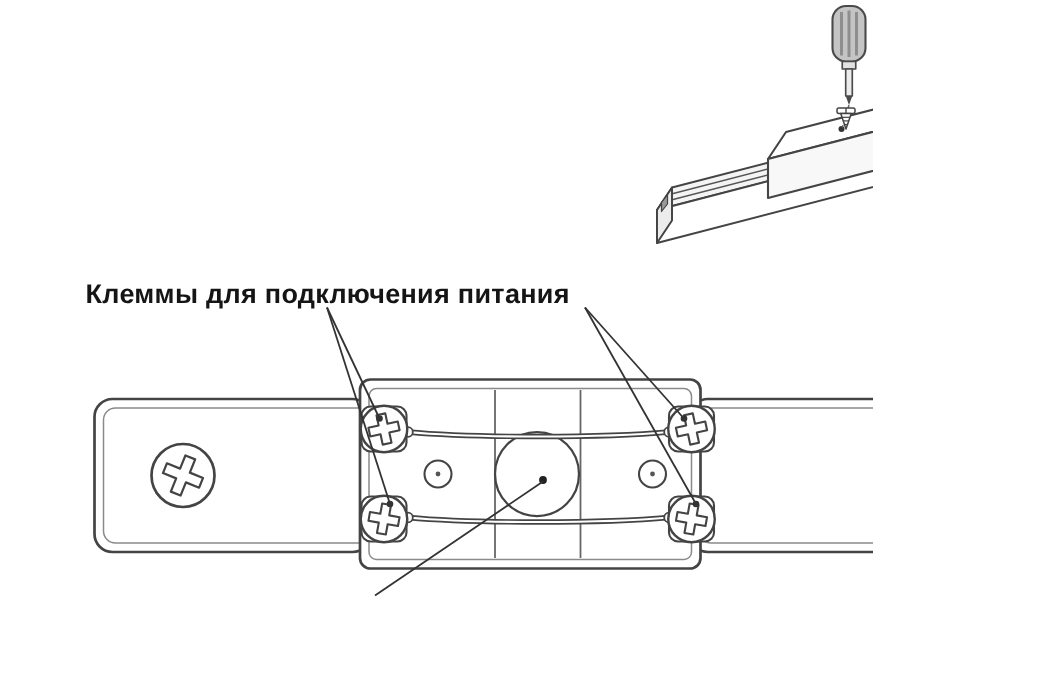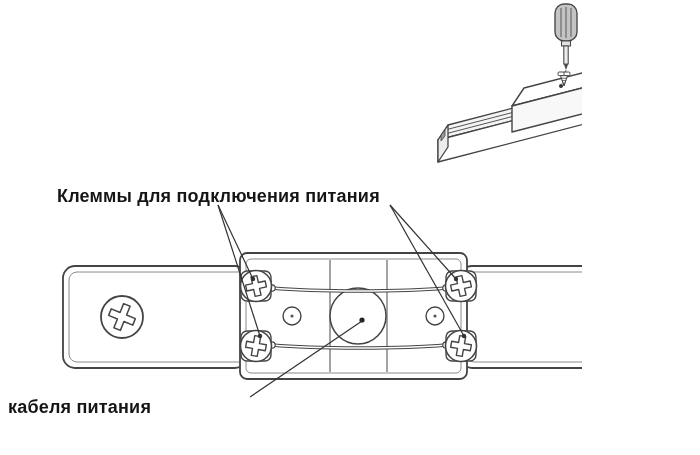--- a/index.html
+++ b/index.html
@@ -138,16 +138,15 @@
     <line x1="250" y1="397" x2="362" y2="321"></line>
     <circle cx="253" cy="279" r="2.2" fill="#333" stroke="none"></circle>
     <circle cx="260" cy="336" r="2.2" fill="#333" stroke="none"></circle>
     <circle cx="456" cy="279" r="2.2" fill="#333" stroke="none"></circle>
     <circle cx="464" cy="336" r="2.2" fill="#333" stroke="none"></circle>
   </g>
 </svg>
 
 <div class="label label-terminals">Клеммы для подключения питания</div>
 <div class="label label-hole">
-  <div>кабеля питания</div>
 </div>
 
 </div>
 
 </body></html>

